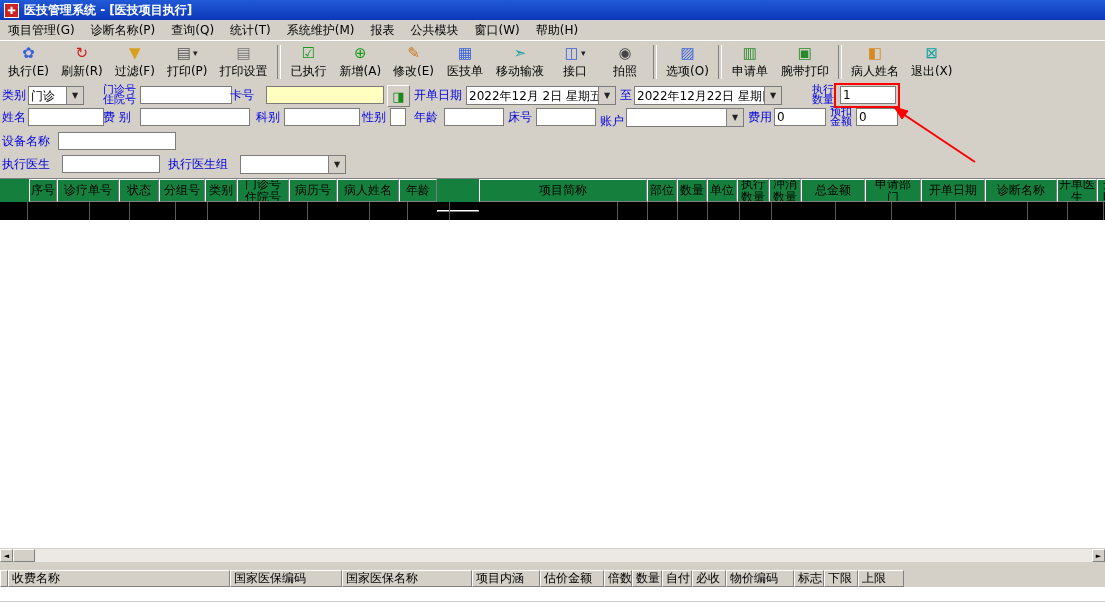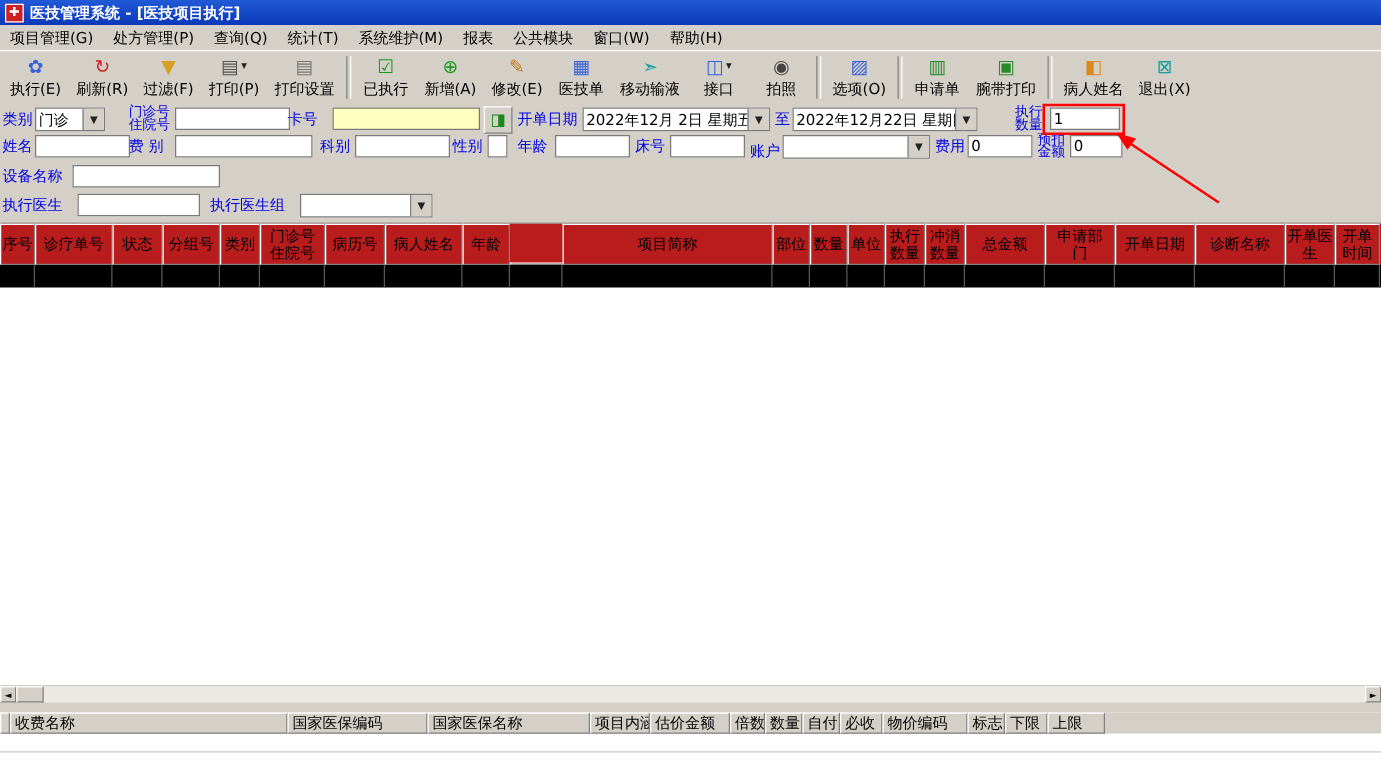--- a/index.html
+++ b/index.html
@@ -65,21 +65,21 @@
   .icon-btn{
     position:absolute;width:21px;height:20px;background:#d4d0c8;
     border:1px solid;border-color:#fff #808080 #808080 #fff;
     display:flex;align-items:center;justify-content:center;font-size:13px;
   }
   
   .grid{
     position:absolute;top:178px;left:0;right:0;height:370px;
     background:#fff;border-top:1px solid #808080;
   }
-  .grid-header{display:flex;height:33px;background:#b91c1c;}
+  .grid-header{display:flex;height:23px;background:#15803d;padding-left:29px;}
   .gh-cell{
     flex:none;box-sizing:border-box;
     border-top:1px solid #fff;border-left:1px solid #fff;
     border-right:1px solid #808080;border-bottom:1px solid #808080;
     display:flex;align-items:center;justify-content:center;
     text-align:center;white-space:pre-line;line-height:13px;font-size:12px;
     overflow:hidden;cursor:default;
   }
   .dark-row{display:flex;height:18px;background:#000;}
   .dr-cell{flex:none;box-sizing:border-box;height:100%;border-right:1px solid #5a5a5a;}
@@ -116,21 +116,21 @@
 </head>
 <body>
 
 <div class="titlebar">
   <span class="app-icon">✚</span>
   <span>医技管理系统 - [医技项目执行]</span>
 </div>
 
 <div class="menubar">
     <div class="menu-item">项目管理(G)</div>
-    <div class="menu-item">处方管理(P)</div>
+    <div class="menu-item">诊断名称(P)</div>
     <div class="menu-item">查询(Q)</div>
     <div class="menu-item">统计(T)</div>
     <div class="menu-item">系统维护(M)</div>
     <div class="menu-item">报表</div>
     <div class="menu-item">公共模块</div>
     <div class="menu-item">窗口(W)</div>
     <div class="menu-item">帮助(H)</div>
   </div>
 
 <div class="toolbar">
@@ -371,21 +371,21 @@
   <div class="sc-track"></div>
   <div class="sc-btn">►</div>
 </div>
 
 <div class="bottom-grid">
   <div class="bgrid-header">
       <div class="bgh-cell" style="width: 8px;"></div>
       <div class="bgh-cell" style="width: 222px;">收费名称</div>
       <div class="bgh-cell" style="width: 112px;">国家医保编码</div>
       <div class="bgh-cell" style="width: 130px;">国家医保名称</div>
-      <div class="bgh-cell" style="width: 48px;">项目内涵</div>
+      <div class="bgh-cell" style="width: 68px;">项目内涵</div>
       <div class="bgh-cell" style="width: 64px;">估价金额</div>
       <div class="bgh-cell" style="width: 28px;">倍数</div>
       <div class="bgh-cell" style="width: 30px;">数量</div>
       <div class="bgh-cell" style="width: 30px;">自付</div>
       <div class="bgh-cell" style="width: 34px;">必收</div>
       <div class="bgh-cell" style="width: 68px;">物价编码</div>
       <div class="bgh-cell" style="width: 30px;">标志</div>
       <div class="bgh-cell" style="width: 34px;">下限</div>
       <div class="bgh-cell" style="width: 46px;">上限</div>
     </div>

